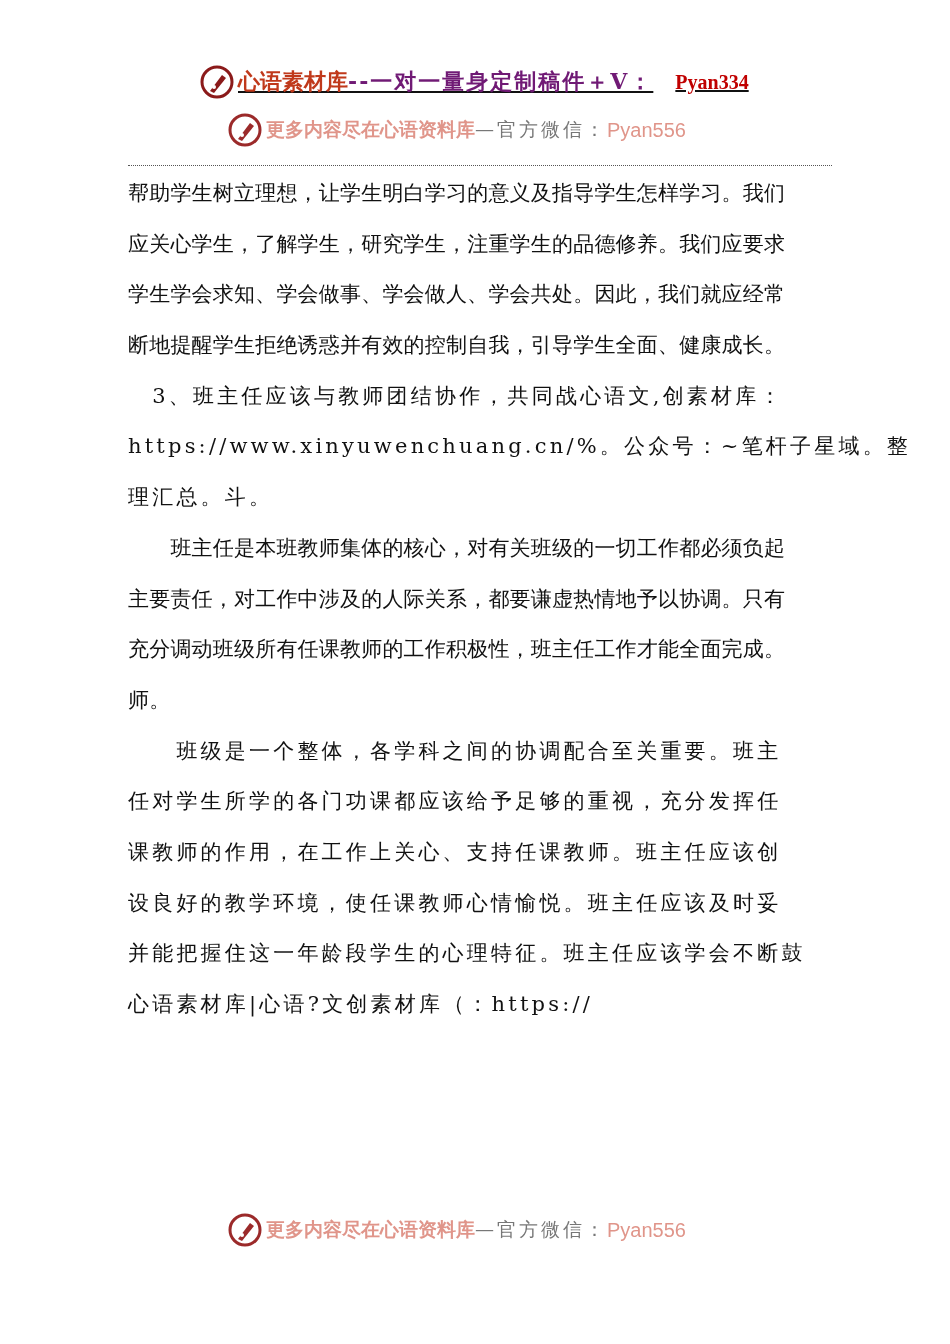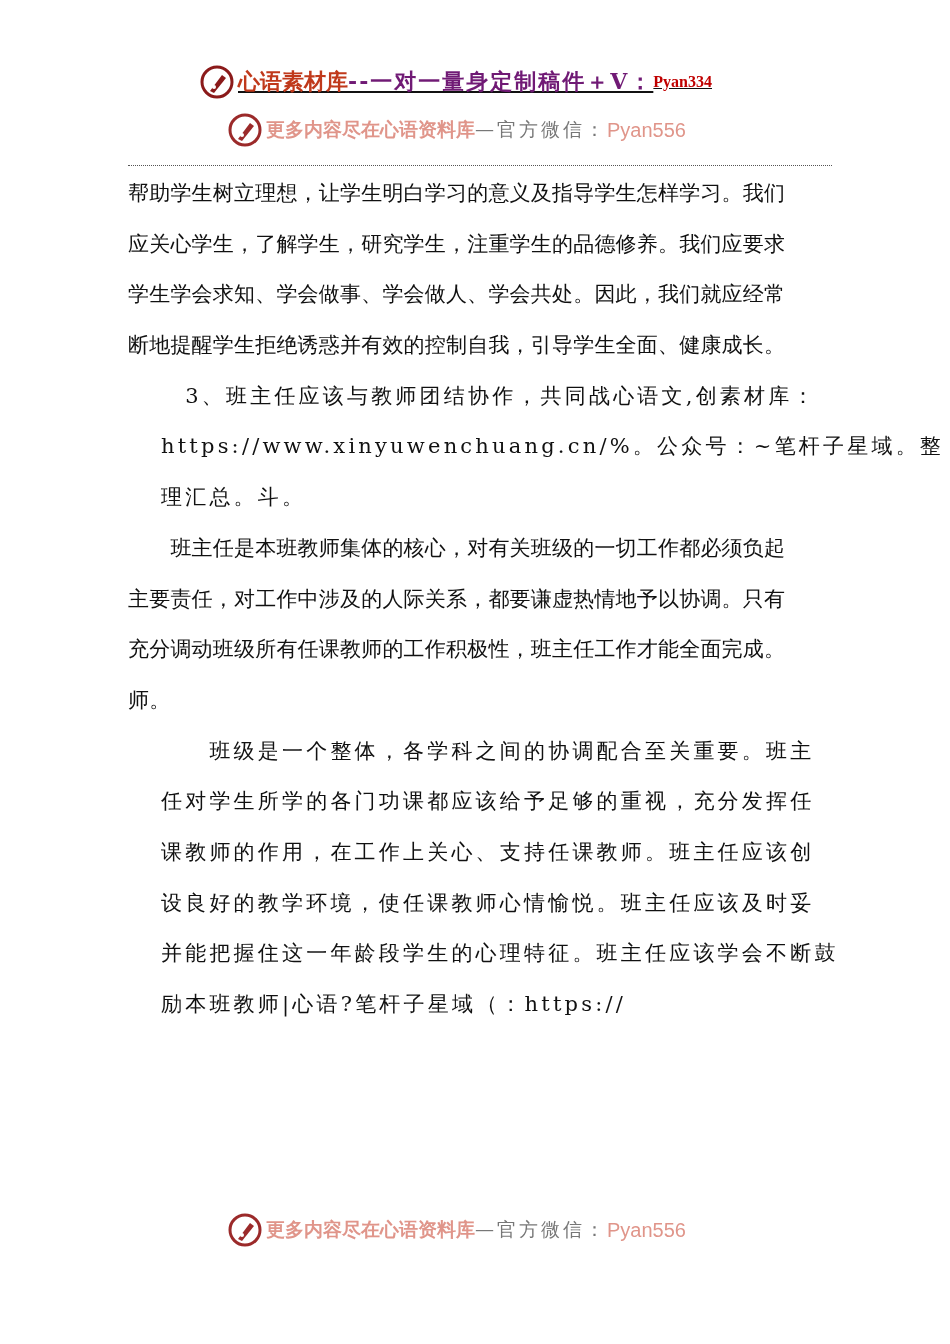--- a/index.html
+++ b/index.html
@@ -2,31 +2,31 @@
 <html><head>
   <meta charset="utf-8">
   <style>
     html, body { margin: 0; padding: 0; background: #ffffff; }
     body { width: 950px; height: 1344px; position: relative; overflow: hidden;
       font-family: "DejaVu Serif", "Liberation Serif", serif; color: #111; }
     .hdr1 { position: absolute; top: 62px; left: 200px; width: 560px; height: 40px;
       display: flex; align-items: center; white-space: nowrap; text-decoration: underline; }
     .hdr1 .brand { color: #c0391b; font-size: 22px; font-weight: bold; }
     .hdr1 .slogan { color: #701a75; font-size: 22px; font-weight: bold; letter-spacing: 2px; }
-    .hdr1 .wx { color: #c00000; font-family: "Liberation Serif", serif; font-size: 16px; font-weight: bold; margin-left: 0; }
+    .hdr1 .wx { color: #c00000; font-family: "Liberation Serif", serif; font-size: 20px; font-weight: bold; margin-left: 22px; }
     .hdr2 { position: absolute; top: 112px; left: 228px; height: 36px;
       display: flex; align-items: center; white-space: nowrap; }
     .hdr2 .pink { color: #e0958a; font-size: 19px; font-weight: bold; }
     .hdr2 .gray { color: #777; font-size: 19px; letter-spacing: 3px; }
     .hdr2 .wx2 { color: #e0958a; font-family: "Liberation Sans", sans-serif; font-size: 20px; }
     .logo { width: 34px; height: 34px; flex: none; margin-right: 4px; }
     .rule { position: absolute; top: 165px; left: 128px; width: 704px; border-top: 1px dotted #555; }
     .body-text { position: absolute; top: 168px; left: 128px; width: 700px; }
     .line { font-size: 21px; height: 50.7px; line-height: 50.7px; white-space: nowrap; letter-spacing: 0.2px; }
-    .line.spaced { letter-spacing: 3.2px; margin-left: 33px; }
+    .line.spaced { letter-spacing: 3.2px; }
     .footer { position: absolute; top: 1212px; left: 228px; height: 36px;
       display: flex; align-items: center; white-space: nowrap; }
   </style>
 </head>
 <body>
 
 <div class="hdr1">
   <svg class="logo" viewBox="0 0 34 34">
     <circle cx="17" cy="17" r="15" fill="none" stroke="#8b1a1a" stroke-width="3"></circle>
     <path d="M10 26 L22 10 L26 13 L14 28 Z" fill="#8b1a1a"></path>
@@ -67,21 +67,21 @@
     <div class="line">主要责任，对工作中涉及的人际关系，都要谦虚热情地予以协调。只有</div>
     <div class="line">充分调动班级所有任课教师的工作积极性，班主任工作才能全面完成。</div>
     <div class="line">师。</div>
   </div>
   <div>
     <div class="line spaced">　　班级是一个整体，各学科之间的协调配合至关重要。班主</div>
     <div class="line spaced">任对学生所学的各门功课都应该给予足够的重视，充分发挥任</div>
     <div class="line spaced">课教师的作用，在工作上关心、支持任课教师。班主任应该创</div>
     <div class="line spaced">设良好的教学环境，使任课教师心情愉悦。班主任应该及时妥</div>
     <div class="line spaced">并能把握住这一年龄段学生的心理特征。班主任应该学会不断鼓</div>
-    <div class="line spaced">励本班教师|心语?笔杆子星域（：https://</div>
+    <div class="line spaced">心语素材库|心语?文创素材库（：https://</div>
   </div>
 </div>
 
 <div class="footer">
   <svg class="logo" viewBox="0 0 34 34">
     <circle cx="17" cy="17" r="15" fill="none" stroke="#9b2a2a" stroke-width="3"></circle>
     <path d="M10 26 L22 10 L26 13 L14 28 Z" fill="#9b2a2a"></path>
     <circle cx="14" cy="22" r="2" fill="#fff"></circle>
   </svg>
   <span class="hdr2-pink" style="color:#e0958a;font-size:19px;font-weight:bold;">更多内容尽在心语资料库</span>

